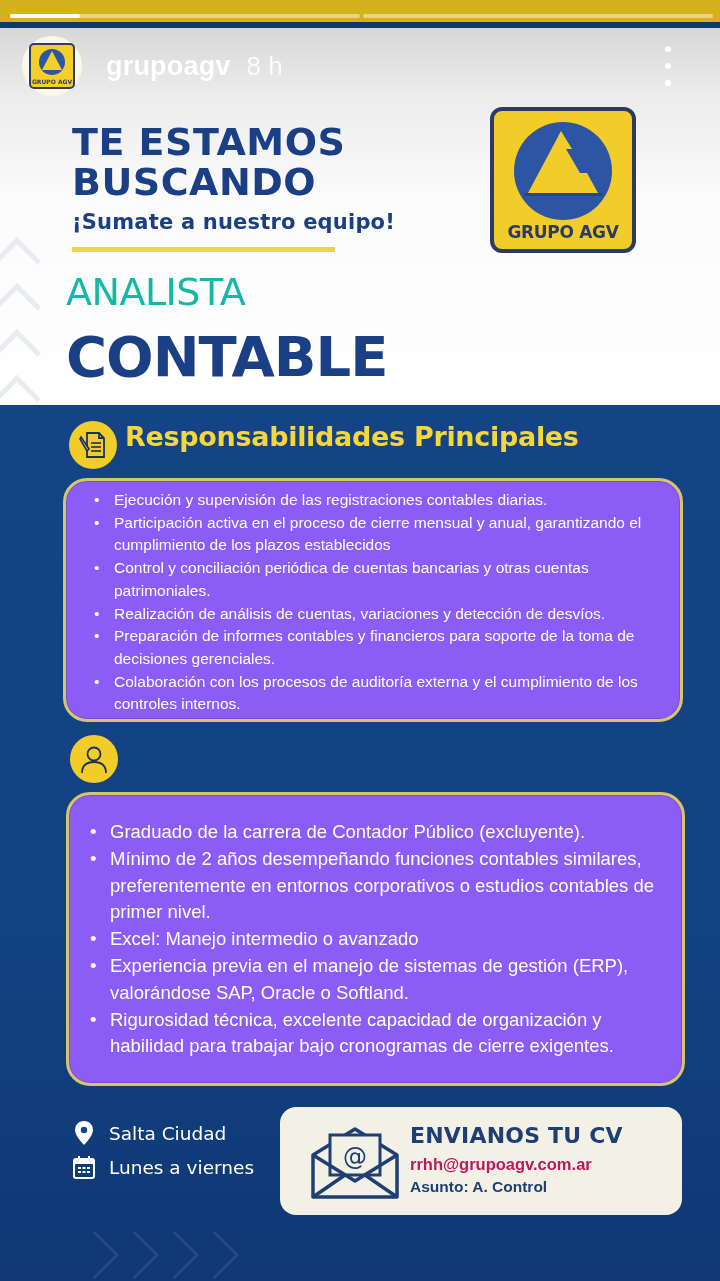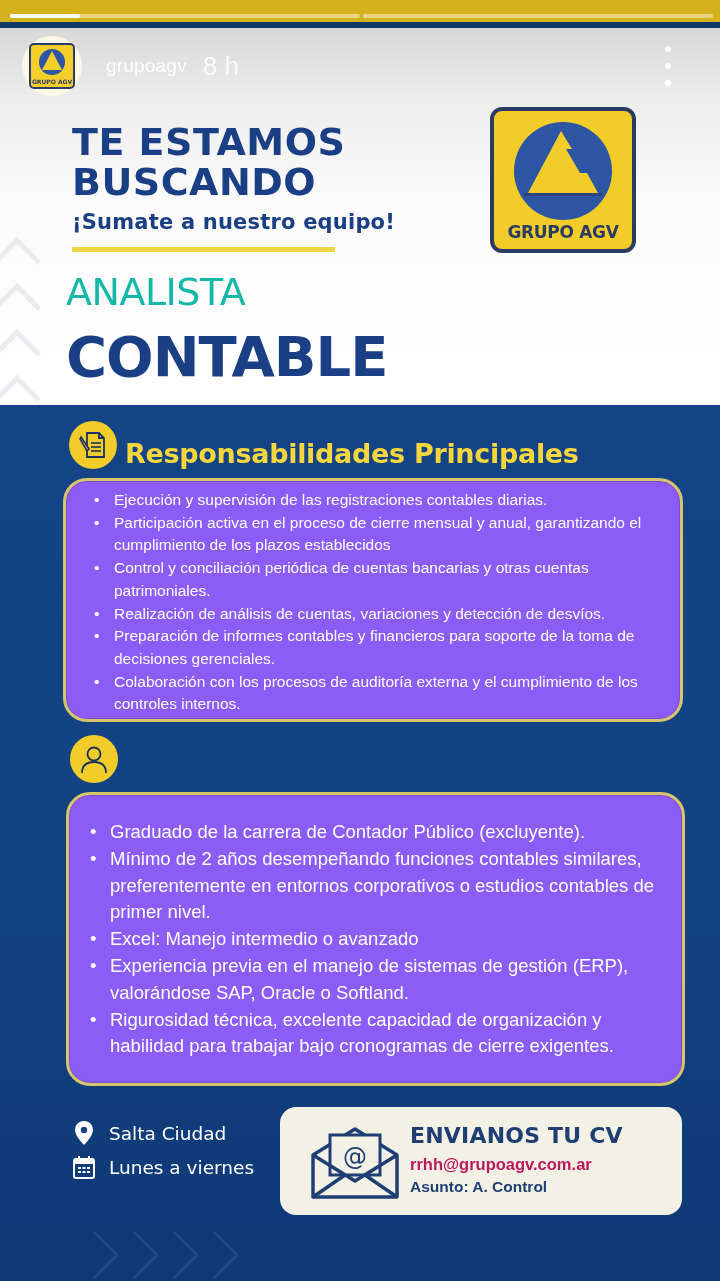--- a/index.html
+++ b/index.html
@@ -13,21 +13,21 @@
   .navy-strip { position: absolute; left: 0; top: 22px; width: 720px; height: 6px; background: #13386a; }
 
   
   .hero { position: absolute; left: 0; top: 28px; width: 720px; height: 377px;
           background: linear-gradient(180deg, #d7d7d7 0%, #ececec 18%, #fbfbfb 45%, #ffffff 100%); }
 
   
   .story-header { position: absolute; left: 22px; top: 36px; height: 60px; display: flex; align-items: center; width: 680px; }
   .avatar { width: 60px; height: 60px; border-radius: 50%; background: #fbf8e8; display: flex; align-items: center; justify-content: center; }
   .avatar-logo { width: 46px; height: 46px; background: #f4cf2a; border: 2px solid #2c3c6a; border-radius: 5px; position: relative; overflow: hidden; }
-  .username { margin-left: 24px; color: #ffffff; font-size: 19px; font-weight: normal; letter-spacing: 0.2px; text-shadow: 0 0 1px rgba(0,0,0,0.05); }
+  .username { margin-left: 24px; color: #ffffff; font-size: 27px; font-weight: bold; letter-spacing: 0.2px; text-shadow: 0 0 1px rgba(0,0,0,0.05); }
   .time { margin-left: 16px; color: rgba(255,255,255,0.85); font-size: 26px; }
   .more-btn { position: absolute; right: 28px; top: 10px; width: 12px; height: 40px; display: flex; flex-direction: column; justify-content: space-between; align-items: center; }
   .more-btn span { width: 6px; height: 6px; border-radius: 50%; background: #ffffff; }
 
   
   .headline { position: absolute; left: 72px; top: 122px; color: #1b3f85; }
   .headline .l1, .headline .l2 { font-size: 38px; font-weight: bold; line-height: 40px; letter-spacing: 0.5px; font-family: "DejaVu Sans", sans-serif; }
   .headline .sub { font-size: 21px; font-weight: bold; margin-top: 8px; letter-spacing: 0.2px; font-family: "DejaVu Sans", sans-serif; color:#1b3f85; }
   .yellow-rule { position: absolute; left: 72px; top: 247px; width: 263px; height: 5px; background: #efd545; }
   .role-1 { position: absolute; left: 66px; top: 270px; font-size: 38px; color: #14b8a6; font-family: "DejaVu Sans", sans-serif; font-weight: normal; letter-spacing: -0.5px; }
@@ -37,21 +37,21 @@
   .chev-col { position: absolute; left: -6px; top: 232px; width: 50px; }
   .chev { width: 34px; height: 34px; border-left: 5px solid #e8ebef; border-top: 5px solid #e8ebef; transform: rotate(45deg); margin: 12px 0 7px 6px; }
 
   
   .big-logo { position: absolute; left: 490px; top: 107px; width: 146px; height: 146px; background: #f2cc28; border: 4px solid #2c3b62; border-radius: 12px; }
   .big-logo .label { position: absolute; left: 0; width: 100%; bottom: 7px; text-align: center; font-weight: bold; color: #2c3b62; font-size: 17px; font-family: "DejaVu Sans", sans-serif; letter-spacing: -0.3px; }
 
   
   .blue { position: absolute; left: 0; top: 405px; width: 720px; height: 876px; background: linear-gradient(180deg,#144486 0%, #134282 60%, #0f3874 100%); }
 
-  .section-head { position: absolute; display: flex; align-items: flex-end; }
+  .section-head { position: absolute; display: flex; align-items: flex-start; }
   .icon-circle { width: 48px; height: 48px; border-radius: 50%; background: #f2cc28; display: flex; align-items: center; justify-content: center; }
   .section-title { margin-left: 8px; color: #f5d63c; font-size: 27px; font-weight: bold; font-family: "DejaVu Sans", sans-serif; letter-spacing: -0.3px; }
 
   .card { position: absolute; border: 3px solid #d6c56a; border-radius: 24px; background: #8b5cf6; box-shadow: 0 0 0 1px rgba(0,0,0,0.15) inset; }
   .card ul { list-style: none; color: #ffffff; }
   .card li { position: relative; }
   .card li::before { content: "•"; position: absolute; left: -20px; top: 0; color: #ffffff; }
 
   .card-resp { left: 63px; top: 478px; width: 620px; height: 244px; }
   .card-resp ul { padding: 8px 18px 0 48px; font-size: 15.5px; line-height: 22.7px; }

